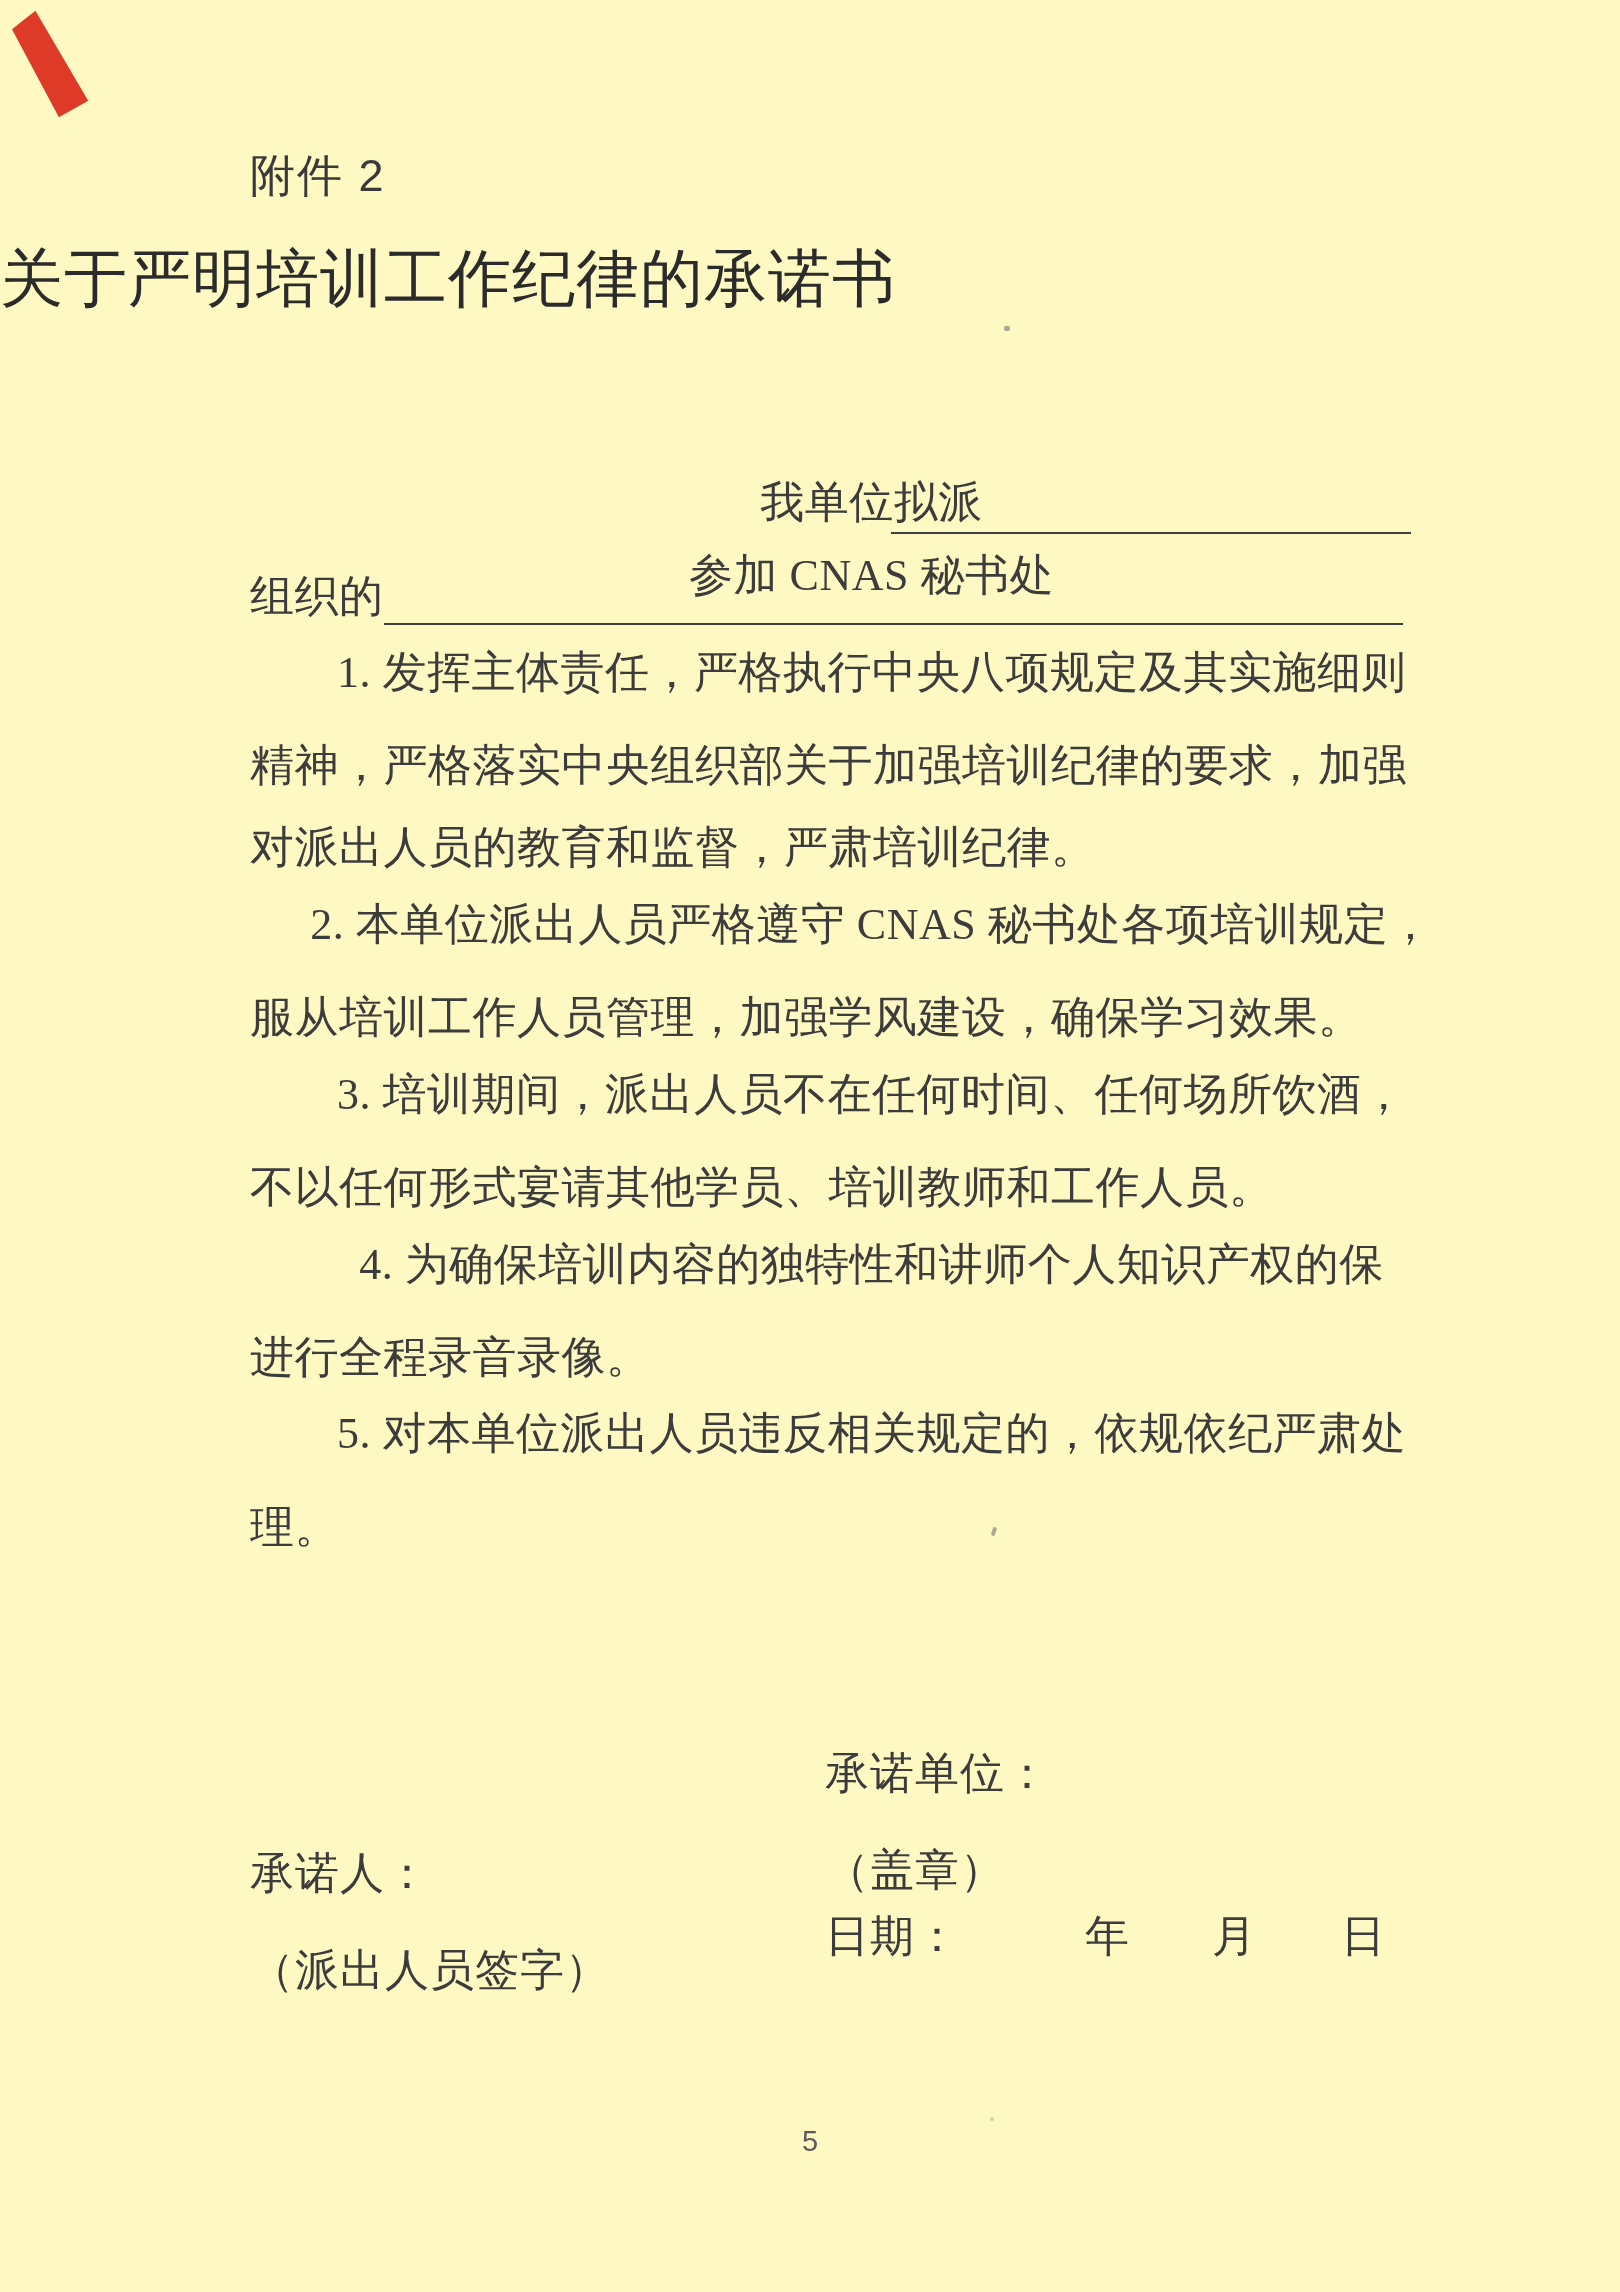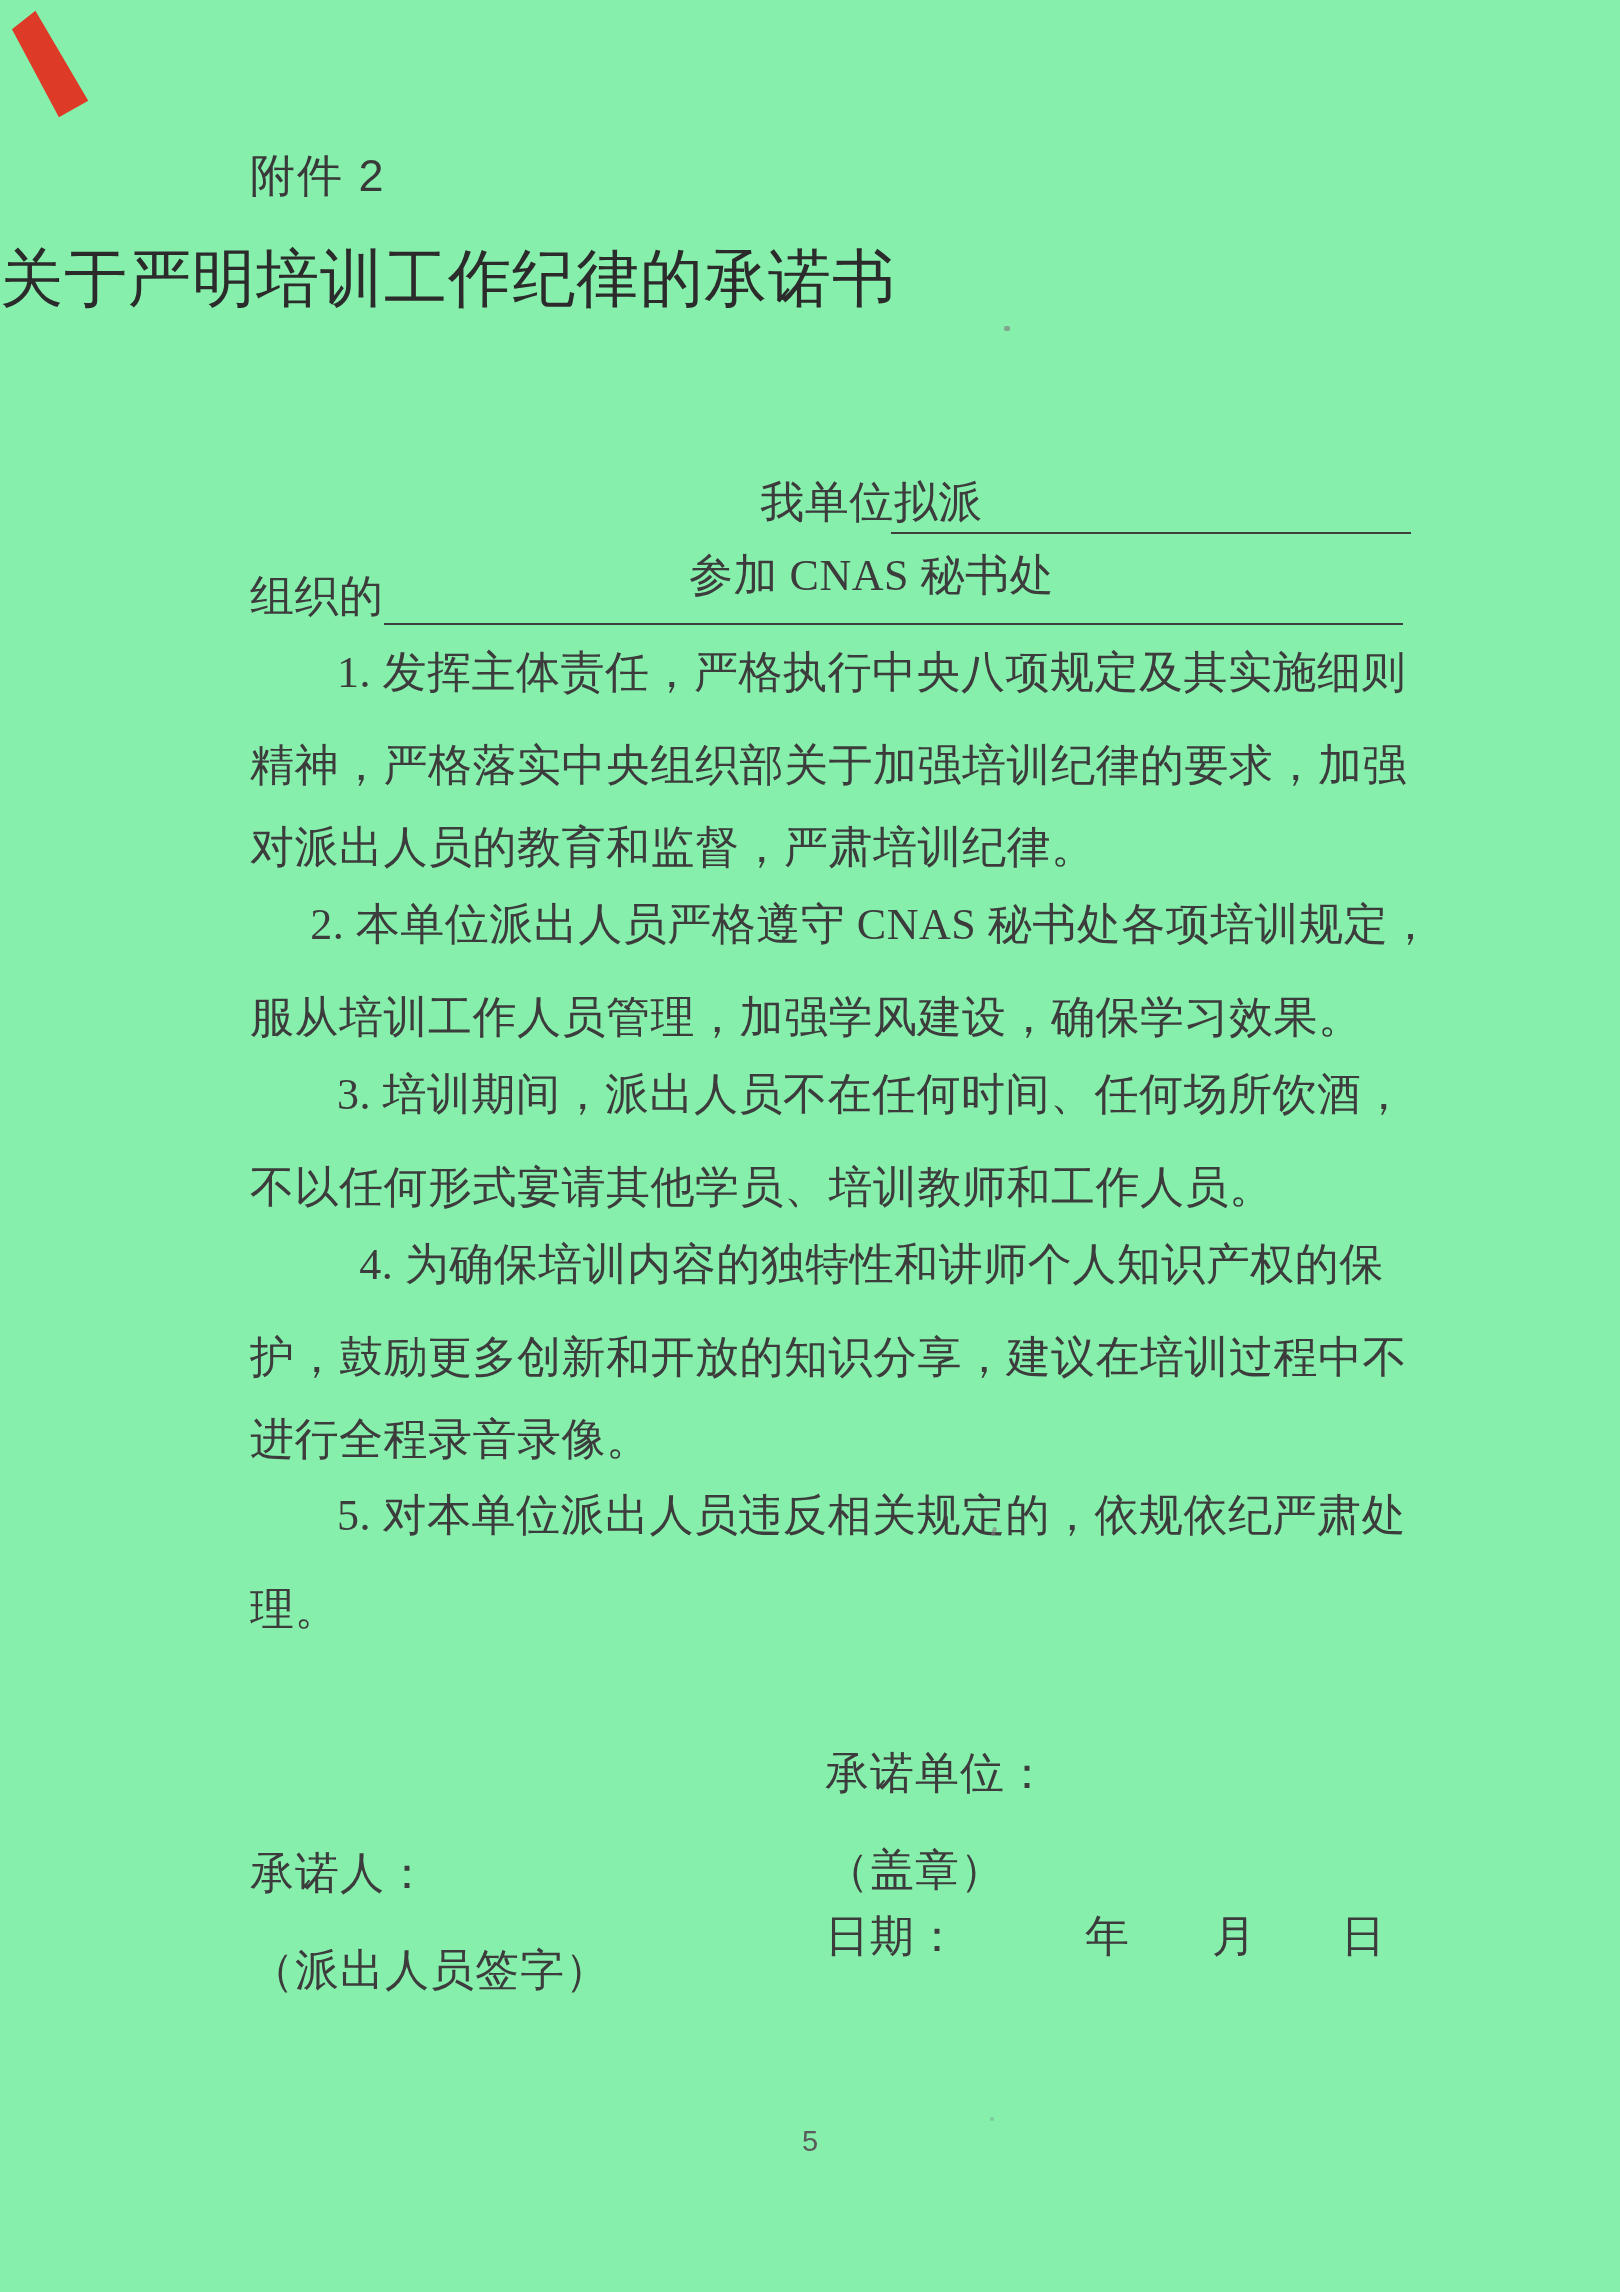--- a/index.html
+++ b/index.html
@@ -1,20 +1,20 @@
 <!DOCTYPE html>
 <html><head>
 <meta charset="utf-8">
 <style>
   html, body { margin: 0; padding: 0; background: #ffffff; }
   .page {
     position: relative;
     width: 1620px;
     height: 2293px;
-    background: #86efac;
+    background: #fef9c3;
     overflow: hidden;
     font-family: "Liberation Serif", "DejaVu Serif", serif;
     color: #3d3c3c;
   }
 
   
   .corner-mark {
     position: absolute;
     top: 0; left: 0;
     width: 108px; height: 132px;
@@ -148,23 +148,20 @@
       <div class="bline indent pstart">
         <span>3. 培训期间，派出人员不在任何时间、任何场所饮酒，</span>
       </div>
       <div class="bline">
         <span>不以任何形式宴请其他学员、培训教师和工作人员。</span>
       </div>
       <div class="bline indent pstart">
         <span>4. 为确保培训内容的独特性和讲师个人知识产权的保</span>
       </div>
       <div class="bline">
-        <span>护，鼓励更多创新和开放的知识分享，建议在培训过程中不</span>
-      </div>
-      <div class="bline">
         <span>进行全程录音录像。</span>
       </div>
       <div class="bline indent pstart">
         <span>5. 对本单位派出人员违反相关规定的，依规依纪严肃处</span>
       </div>
       <div class="bline">
         <span>理。</span>
       </div>
     </div>
 

